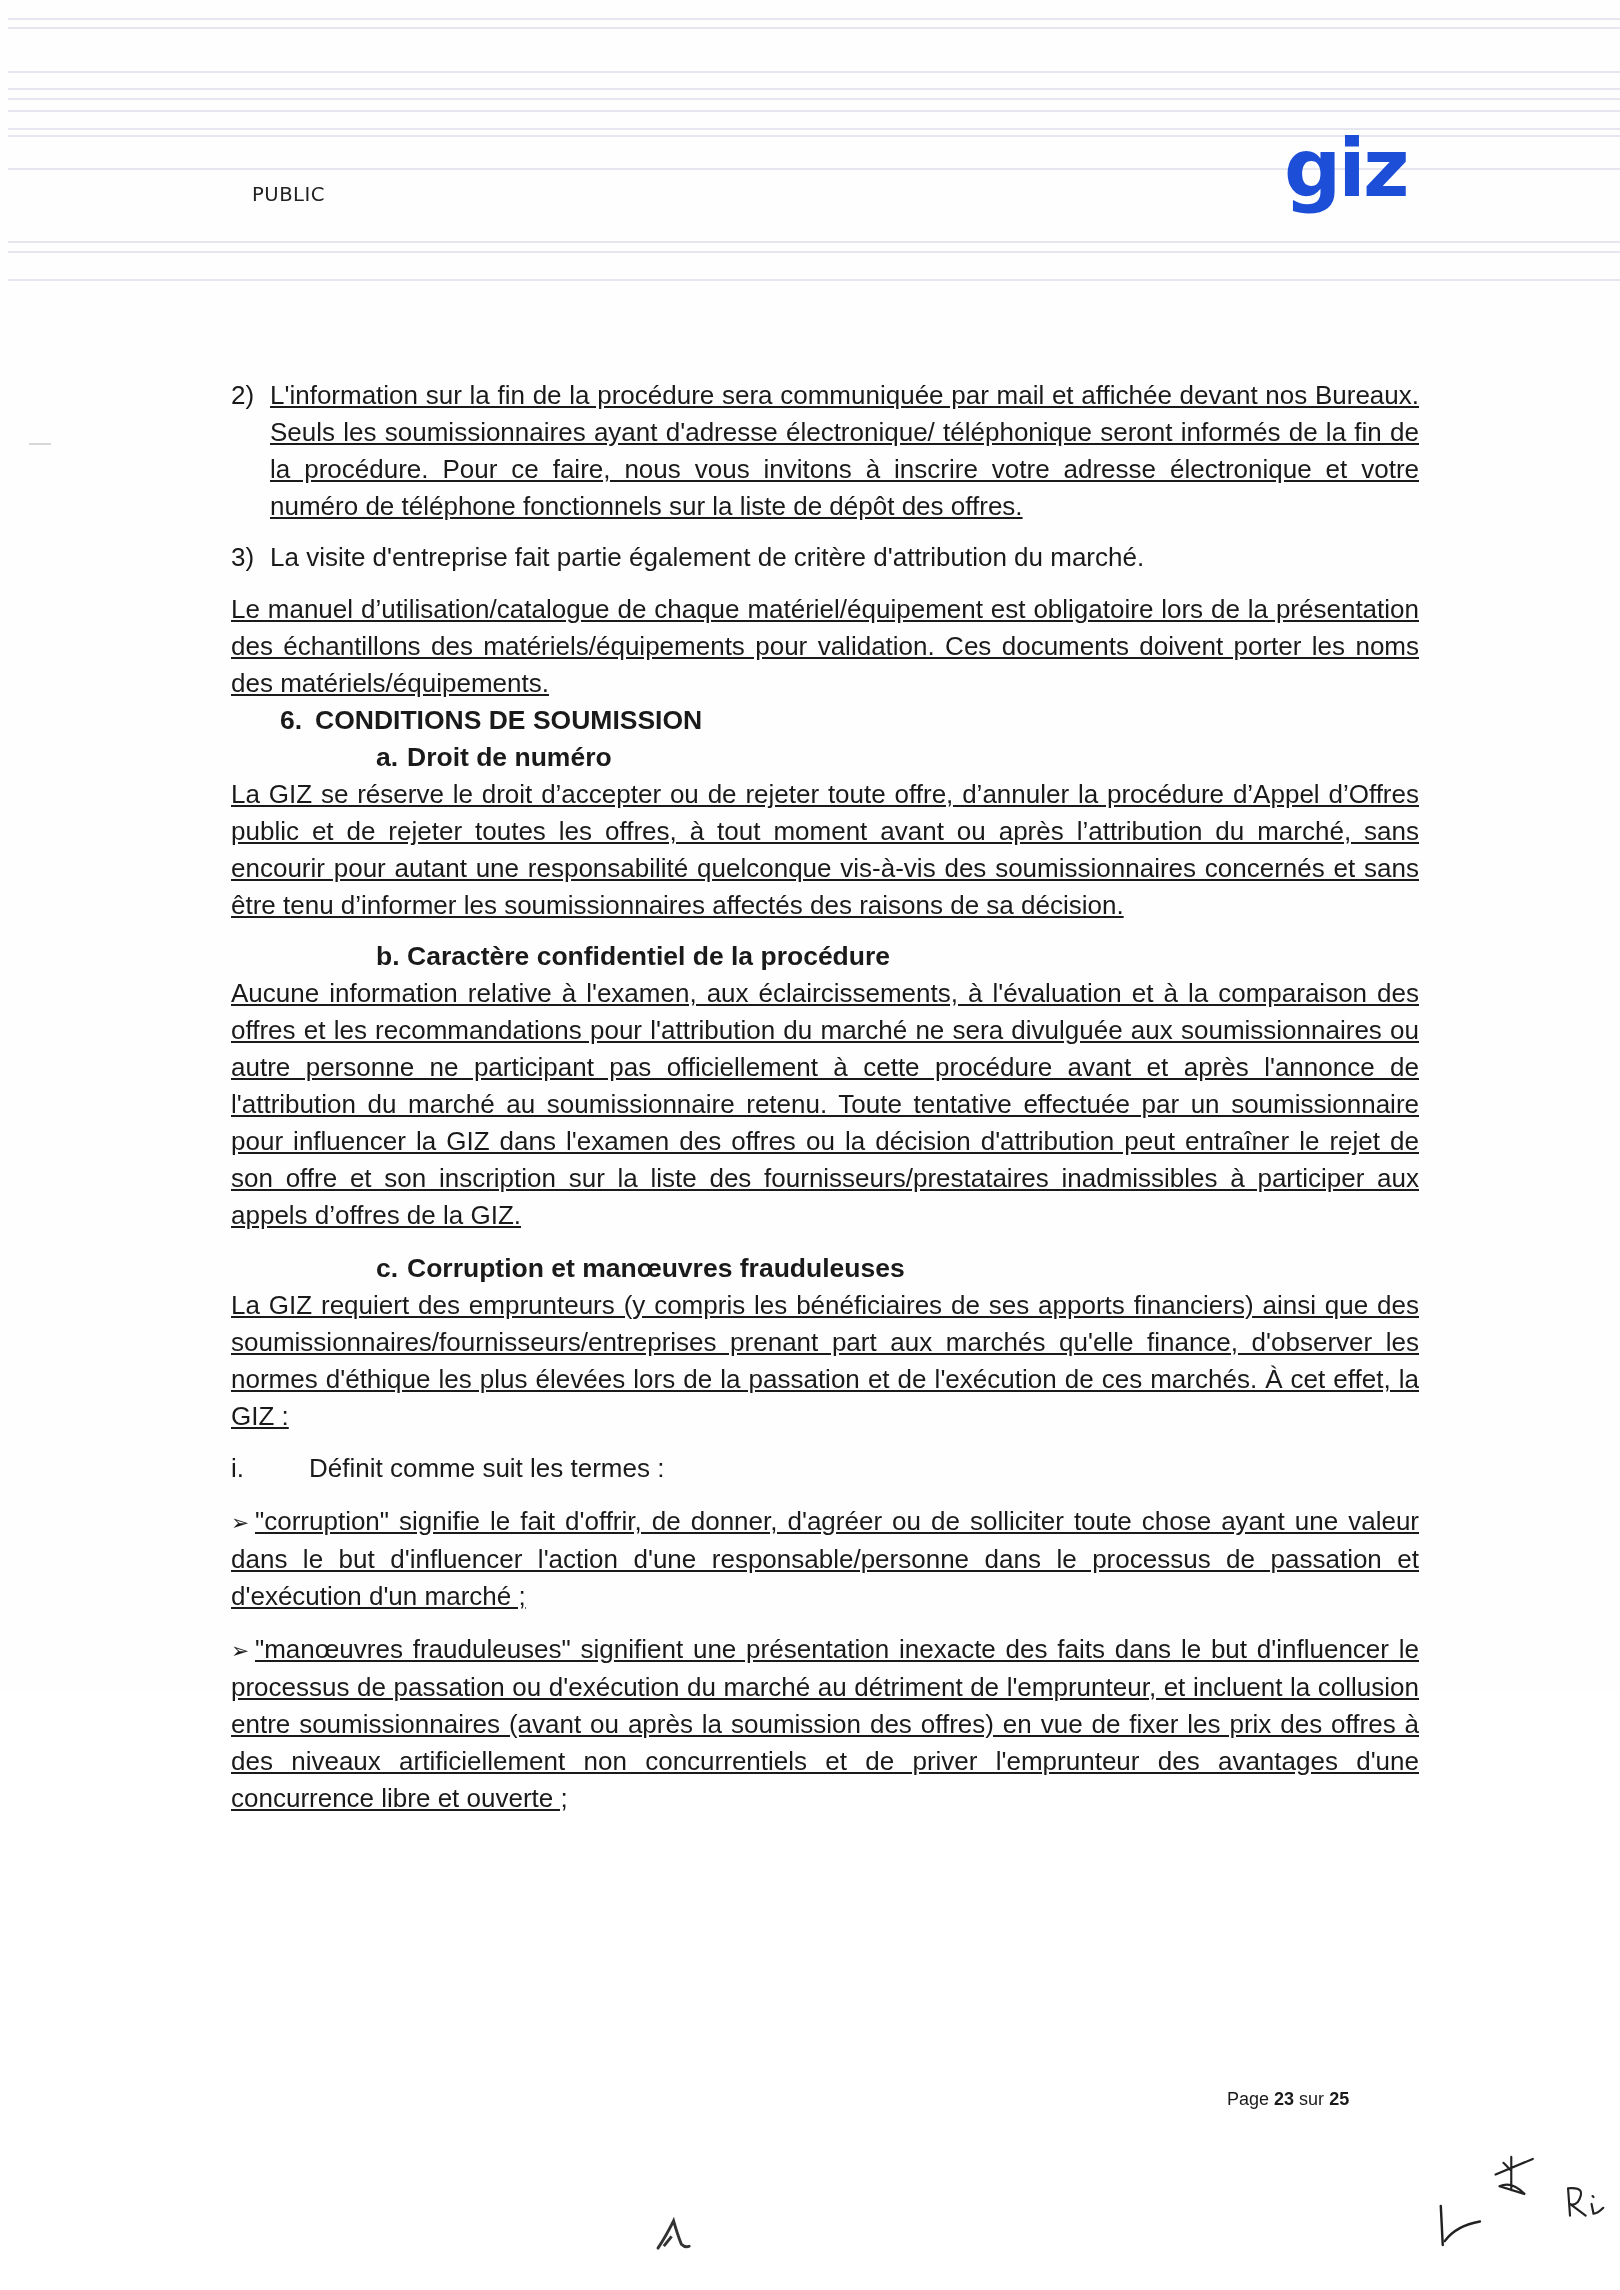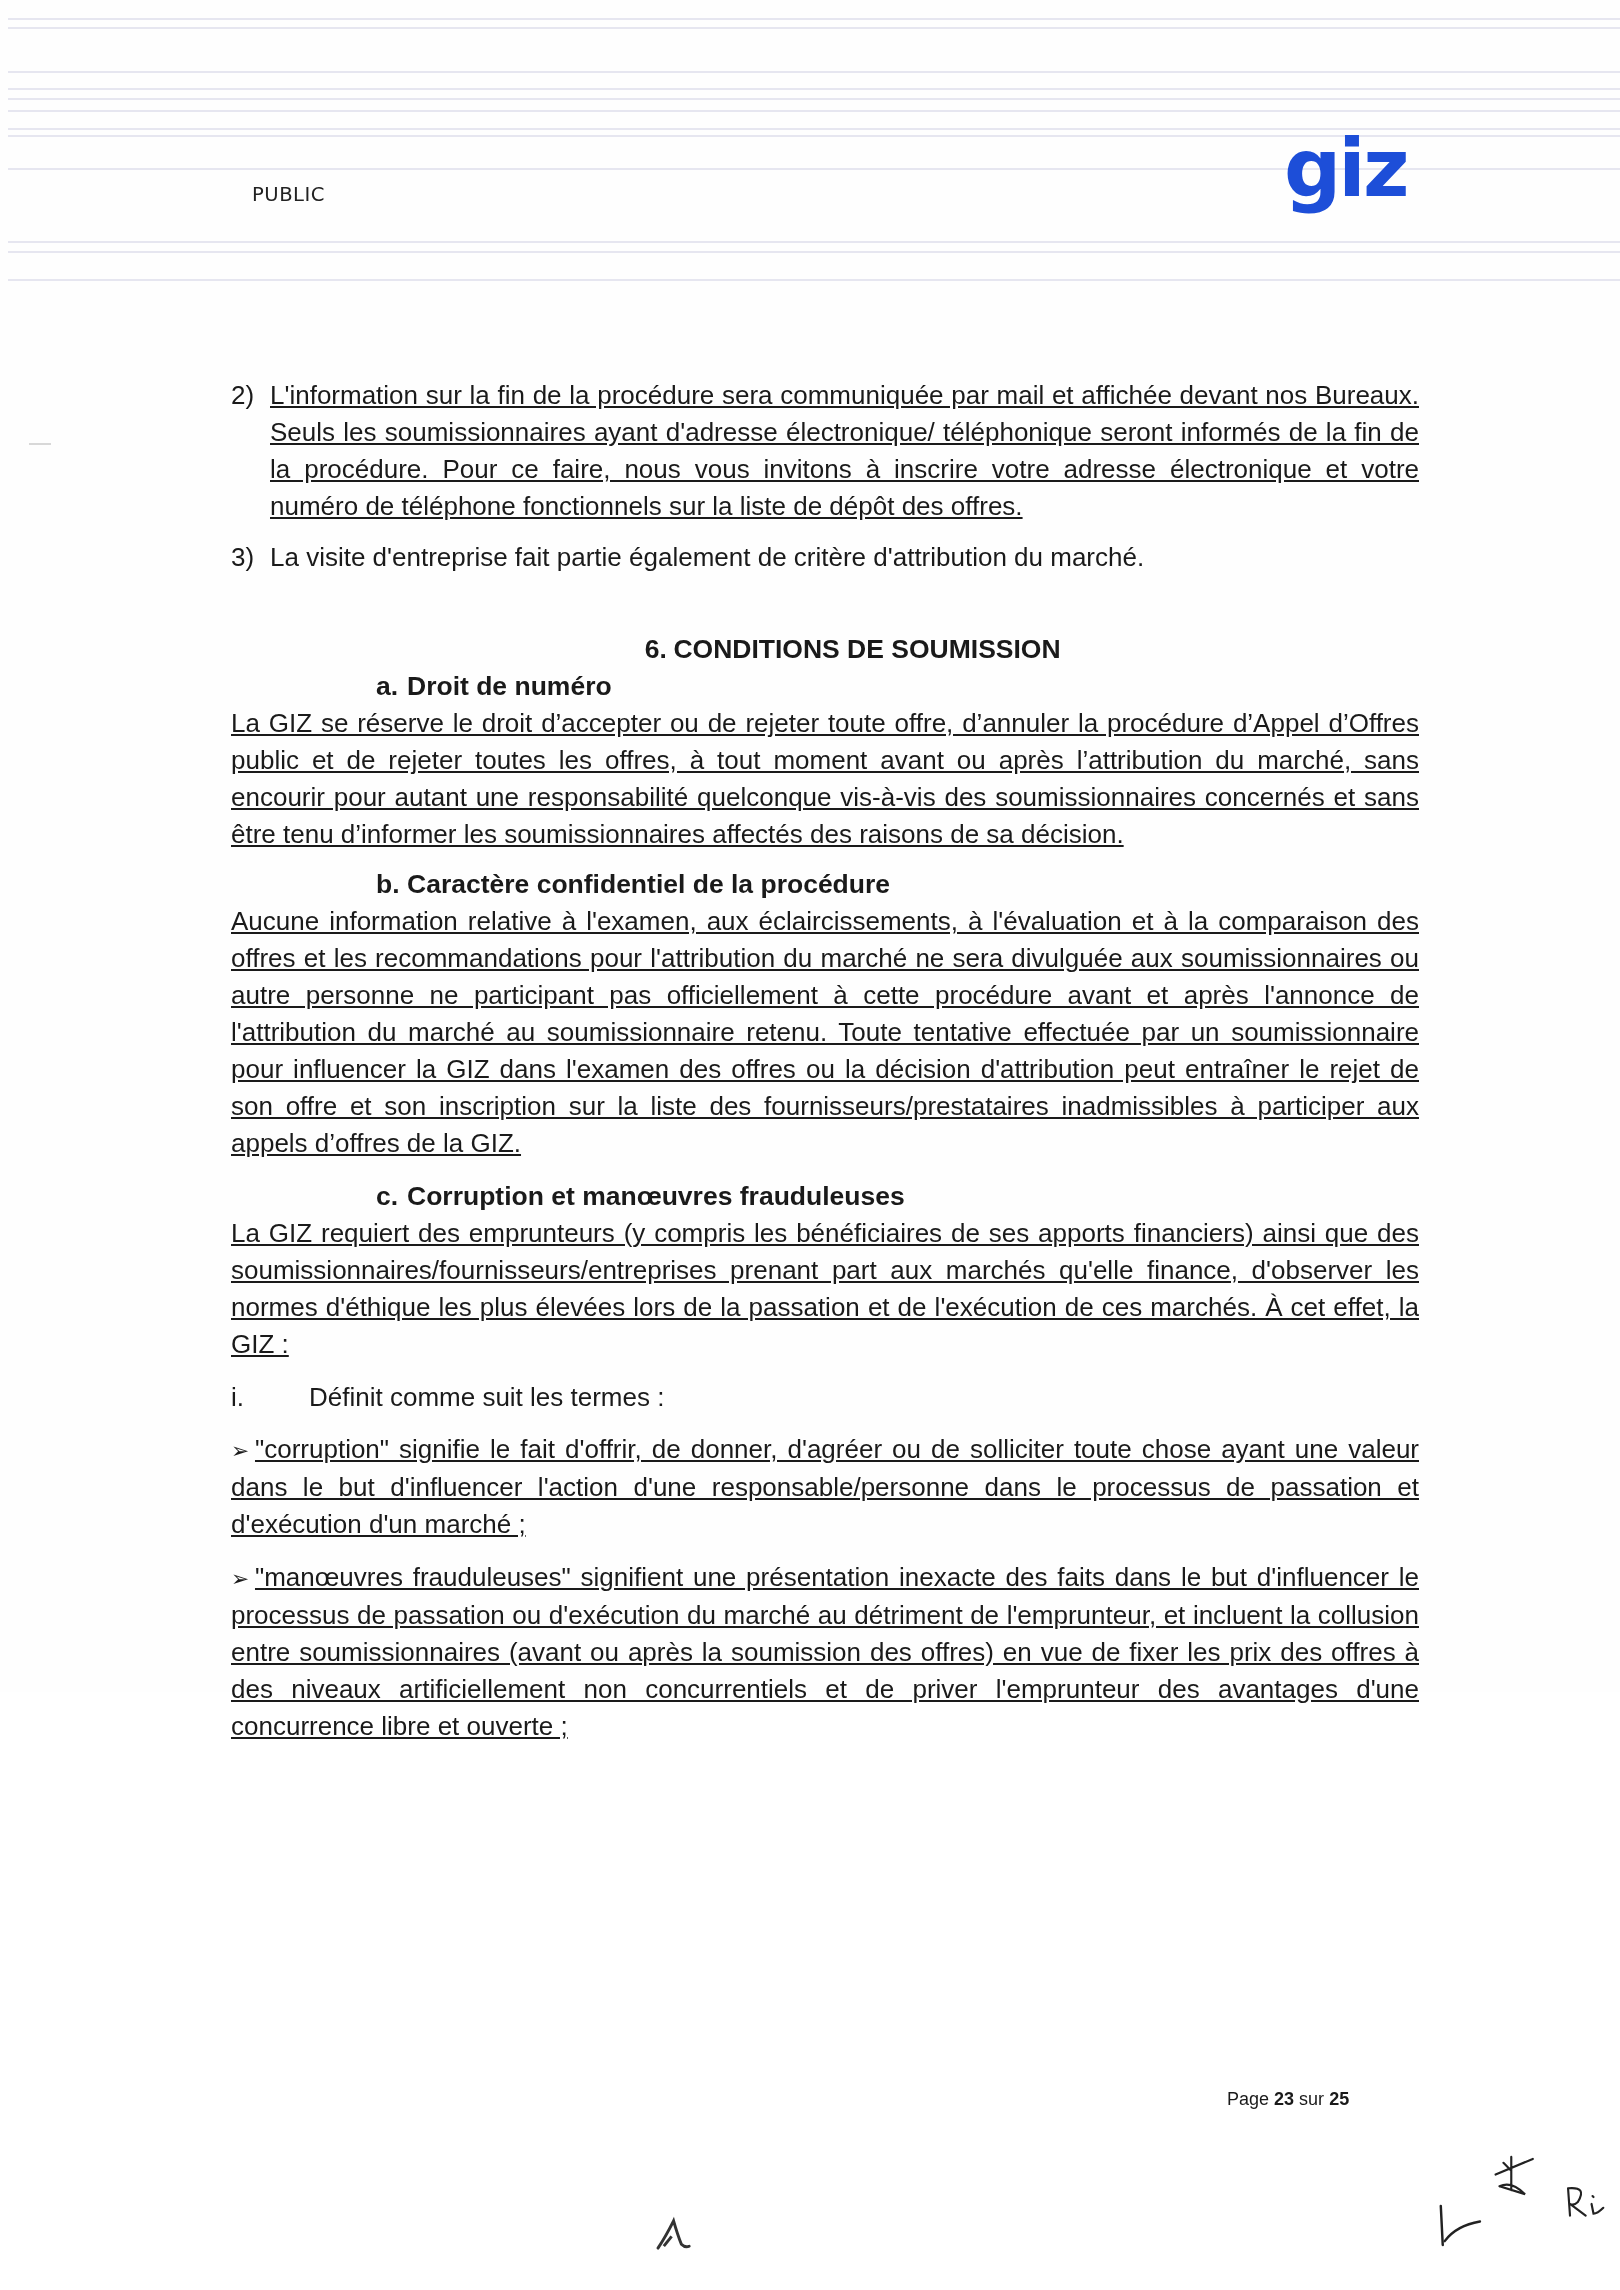--- a/index.html
+++ b/index.html
@@ -9,21 +9,21 @@
     .scan-lines div { position: absolute; left: 0; right: 0; height: 2px; background: #e6e6f0; }
     .header-public { position: absolute; left: 252px; top: 183px; font-family: "DejaVu Sans", sans-serif; font-size: 19.6px; letter-spacing: 0.5px; color: #222; }
     .logo { position: absolute; left: 1284px; top: 129px; font-family: "DejaVu Sans", sans-serif; font-size: 80px; font-weight: bold; color: #1d4ed8; letter-spacing: -2.9px; line-height: 1; }
     .content { position: absolute; left: 231px; top: 377px; width: 1188px; font-size: 26px; line-height: 37px; }
     .numbered { position: relative; padding-left: 39px; text-align: justify; }
     .numbered .num { position: absolute; left: 0; top: 0; }
     p { margin: 0; }
     .just { text-align: justify; text-align-last: left; text-decoration: underline; }
     .gap-s { margin-top: 13.7px; }
     .gap-m { margin-top: 15.7px; }
-    .h-section { font-weight: bold; margin-top: 55px; padding-left: 49px; font-size: 26.5px; text-align: center; }
+    .h-section { font-weight: bold; padding-left: 49px; font-size: 26.5px; }
     .h-section .n { display: inline-block; width: 35px; }
     .h-sub { font-weight: bold; padding-left: 145px; font-size: 26.5px; }
     .h-sub .n { display: inline-block; width: 31px; }
     .list-i { display: flex; }
     .list-i .n { width: 78px; }
     .bullet { display: inline-block; font-size: 21.6px; margin-right: 5.9px; }
     .footer-page { position: absolute; left: 1227px; top: 2089px; font-size: 18px; color: #1a1a1a; }
     .footer-page b { font-weight: bold; }
     .sig { position: absolute; }
     .left-mark { position: absolute; left: 29px; top: 443px; width: 21.6px; height: 2px; background: #d8d8d8; }
@@ -57,20 +57,21 @@
     <div class="numbered">
       <span class="num">2)</span>
       <p class="just">L'information sur la fin de la procédure sera communiquée par mail et affichée devant nos Bureaux. Seuls les soumissionnaires ayant d'adresse électronique/ téléphonique seront informés de la fin de la procédure. Pour ce faire, nous vous invitons à inscrire votre adresse électronique et votre numéro de téléphone fonctionnels sur la liste de dépôt des offres.</p>
     </div>
 
     <div class="numbered gap-s">
       <span class="num">3)</span>
       <p>La visite d'entreprise fait partie également de critère d'attribution du marché.</p>
     </div>
 
+    <p class="just gap-m">Le manuel d’utilisation/catalogue de chaque matériel/équipement est obligatoire lors de la présentation des échantillons des matériels/équipements pour validation. Ces documents doivent porter les noms des matériels/équipements.</p>
 
     <div class="h-section">
       <span class="n">6.</span><span>CONDITIONS DE SOUMISSION</span>
     </div>
 
     <div class="h-sub">
       <span class="n">a.</span><span>Droit de numéro</span>
     </div>
     <p class="just">La GIZ se réserve le droit d’accepter ou de rejeter toute offre, d’annuler la procédure d’Appel d’Offres public et de rejeter toutes les offres, à tout moment avant ou après l’attribution du marché, sans encourir pour autant une responsabilité quelconque vis-à-vis des soumissionnaires concernés et sans être tenu d’informer les soumissionnaires affectés des raisons de sa décision.</p>
 

